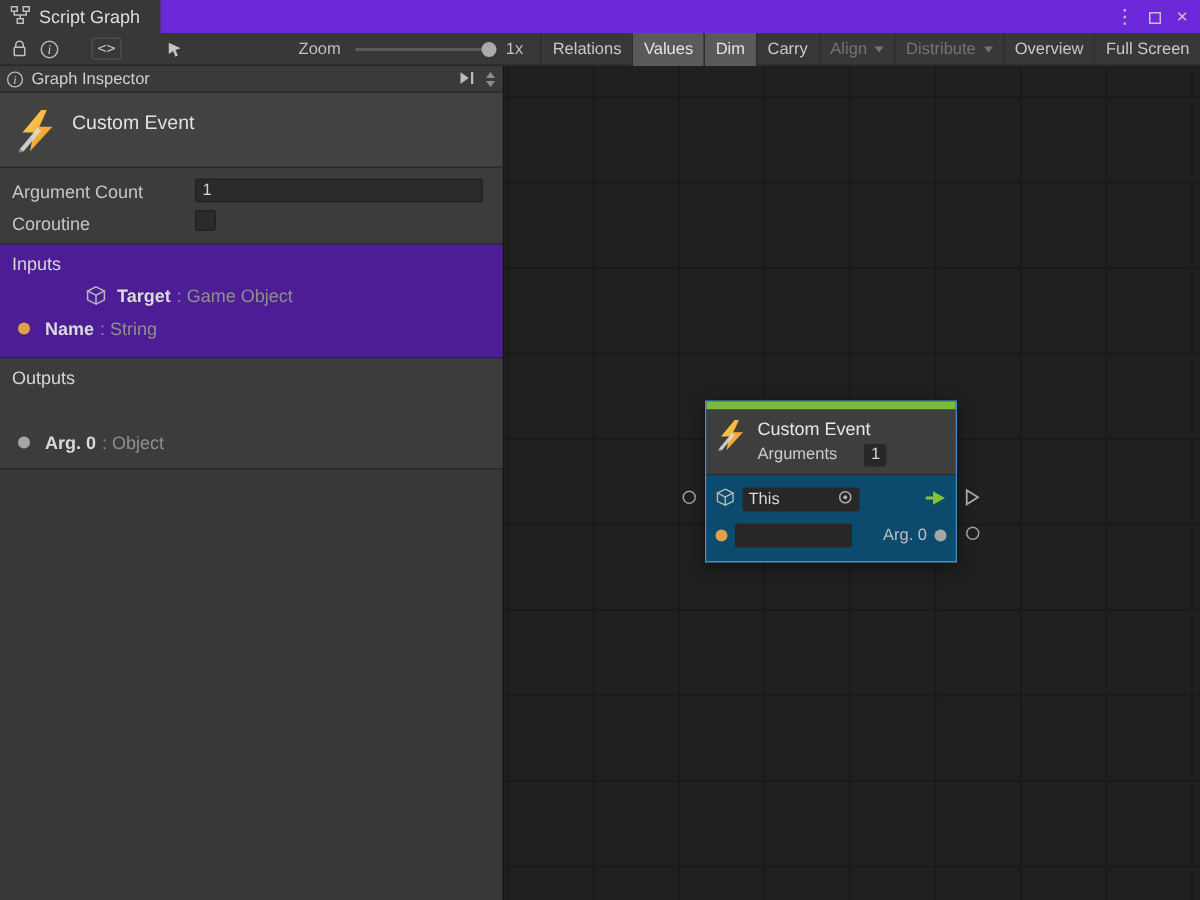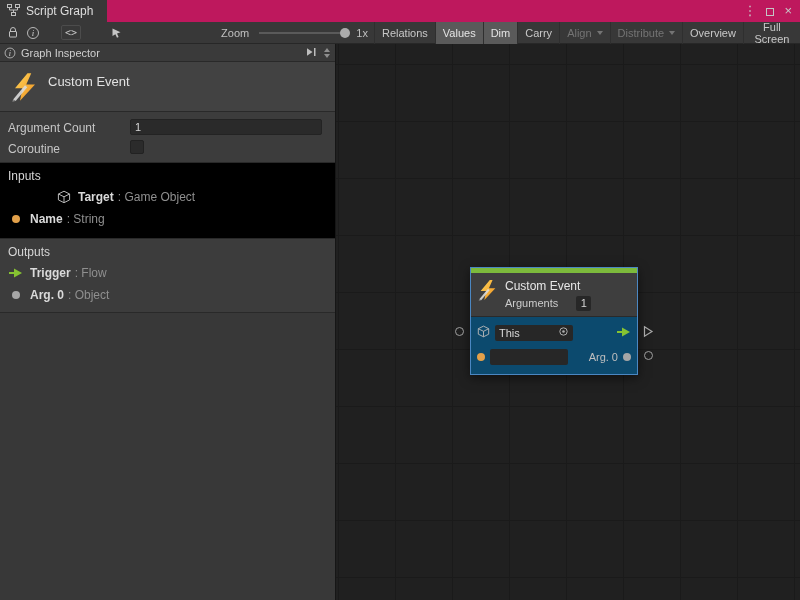--- a/index.html
+++ b/index.html
@@ -8,34 +8,34 @@
     font-family: "Liberation Sans", sans-serif;
     font-size: 12px;
     color: #C4C4C4;
     background: #202020;
     overflow: hidden;
     position: relative;
     -webkit-font-smoothing: antialiased;
   }
 
   
-  .titlebar { position:absolute; top:0; left:0; right:0; height:22px; background:#be185d; display:flex; align-items:stretch; }
+  .titlebar { position:absolute; top:0; left:0; right:0; height:22px; background:#6d28d9; display:flex; align-items:stretch; }
   .tab { display:flex; align-items:center; gap:6px; padding:0 14px 0 7px; background:#383838; color:#DEDEDE; font-size:12px; }
   .win-controls { margin-left:auto; display:flex; align-items:center; gap:10px; padding-right:8px; color:#C8C8C8; }
   .win-btn { cursor:default; font-size:13px; line-height:22px; }
   .max-box { display:inline-block; width:8px; height:8px; border:1px solid #C4C4C4; margin-bottom:-1px; }
 
   
   .toolbar { position:absolute; top:22px; left:0; right:0; height:22px; background:#383838; border-bottom:1px solid #272727; display:flex; align-items:center; font-size:11px; }
   .tb-icon { height:20px; display:flex; align-items:center; justify-content:center; padding:0 4px; }
   .tb-icon.first { margin-left:3px; }
   .circle-i { display:inline-block; width:12px; height:12px; border-radius:50%; border:1px solid #B8B8B8; color:#CFCFCF; font-size:9px; font-style:italic; line-height:11px; text-align:center; font-family:"Liberation Serif", serif; }
   .code-box { display:inline-block; padding:0 3px; border:1px solid #4C4C4C; border-radius:2px; color:#C8C8C8; font-family:"DejaVu Sans Mono", monospace; font-size:10px; line-height:13px; }
   .graph-name { margin-left:2px; color:#CFCFCF;margin-top:32px; }
-  .zoom-label { margin-left:60px; color:#C0C0C0; }
+  .zoom-label { margin-left:38px; color:#C0C0C0; }
   .zoom-slider { position:relative; width:92px; height:12px; margin:0 8px 0 10px; }
   .zoom-track { position:absolute; top:5px; left:0; right:0; height:2px; background:#5A5A5A; }
   .zoom-handle { position:absolute; right:-2px; top:1px; width:10px; height:10px; border-radius:50%; background:#ABABAB; }
   .zoom-value { color:#C0C0C0; margin-right:6px; }
   .tb-buttons { margin-left:auto; display:flex; align-items:stretch; height:22px; }
   .tb-btn { border:none; background:transparent; color:#C8C8C8; font-family:inherit; font-size:11px; padding:0 7px; border-left:1px solid #2F2F2F; display:flex; align-items:center; cursor:default; }
   .tb-btn.active { background:#5A5A5A; color:#E4E4E4; }
   .tb-btn.disabled { color:#747474; }
   .caret { display:inline-block; width:0; height:0; border-left:3px solid transparent; border-right:3px solid transparent; border-top:4px solid #747474; margin-left:5px; }
 
@@ -49,21 +49,21 @@
   .spinner { display:flex; flex-direction:column; gap:2px; padding:0 3px; }
   .tri-up { width:0; height:0; border-left:3px solid transparent; border-right:3px solid transparent; border-bottom:4px solid #8E8E8E; }
   .tri-dn { width:0; height:0; border-left:3px solid transparent; border-right:3px solid transparent; border-top:4px solid #8E8E8E; }
   .p-unit { top:18px; height:50px; background:#424242; }
   .unit-icon { position:absolute; left:10px; top:9px; }
   .unit-title { position:absolute; left:48px; top:12px; font-size:13px; color:#E2E2E2; }
   .p-fields { top:68px; height:51px; background:#3C3C3C; }
   .f-label { position:absolute; left:8px; color:#C6C6C6; font-size:12px; }
   .text-field { position:absolute; left:130px; width:192px; height:16px; background:#2A2A2A; border:1px solid #232323; border-radius:2px; color:#D6D6D6; font-family:inherit; font-size:11px; padding:0 4px; outline:none; }
   .checkbox { position:absolute; left:130px; width:14px; height:14px; background:#2B2B2B; border:1px solid #222222; border-radius:2px; }
-  .p-inputs { top:119px; height:76px; background:#000000; }
+  .p-inputs { top:119px; height:76px; background:#4c1d95; }
   .p-outputs { top:195px; height:74px; background:#3C3C3C; }
   .sec-title { position:absolute; left:8px; top:6px; color:#D6D6D6; font-size:12px; }
   .port-row { position:absolute; left:0; right:0; height:16px; display:flex; align-items:center; }
   .row-icon { width:16px; margin-left:8px; display:flex; align-items:center; justify-content:center; }
   .row-name { color:#DADADA; font-weight:bold; margin-left:6px; }
   .row-type { color:#8F8F8F; margin-left:4px; }
   .dot { display:inline-block; width:8px; height:8px; border-radius:50%; }
   .dot.orange { background:#E2A04A; }
   .dot.grey { background:#A6A6A6; }
 
@@ -294,30 +294,20 @@
       <span class="row-icon">
           <span class="dot orange"></span>
         </span>
       <span class="row-name">Name</span>
       <span class="row-type">: String</span>
     </div>
   </div>
 
   <div class="pblock p-outputs">
     <span class="sec-title">Outputs</span>
-    <div class="port-row" style="top:26px;">
-      <span class="row-icon">
-        <svg width="14" height="10" viewBox="0 0 14 10">
-            <rect x="0" y="4" width="6" height="2" fill="#86C332"></rect>
-            <polygon points="5,0.5 13,5 5,9.5" fill="#86C332"></polygon>
-          </svg>
-      </span>
-      <span class="row-name">Trigger</span>
-      <span class="row-type">: Flow</span>
-    </div>
     <div class="port-row" style="top:48px;">
       <span class="row-icon">
           <span class="dot grey"></span>
         </span>
       <span class="row-name">Arg. 0</span>
       <span class="row-type">: Object</span>
     </div>
   </div>
 
 </div>

